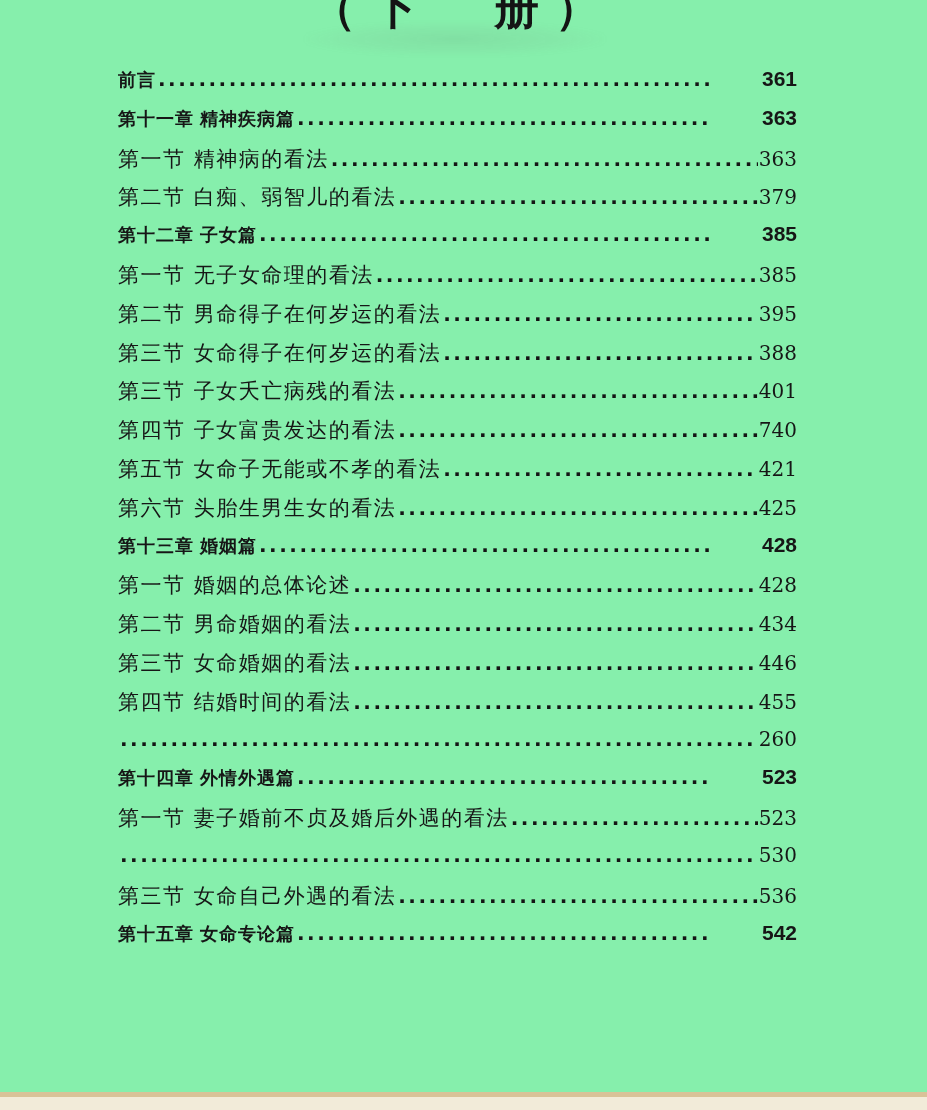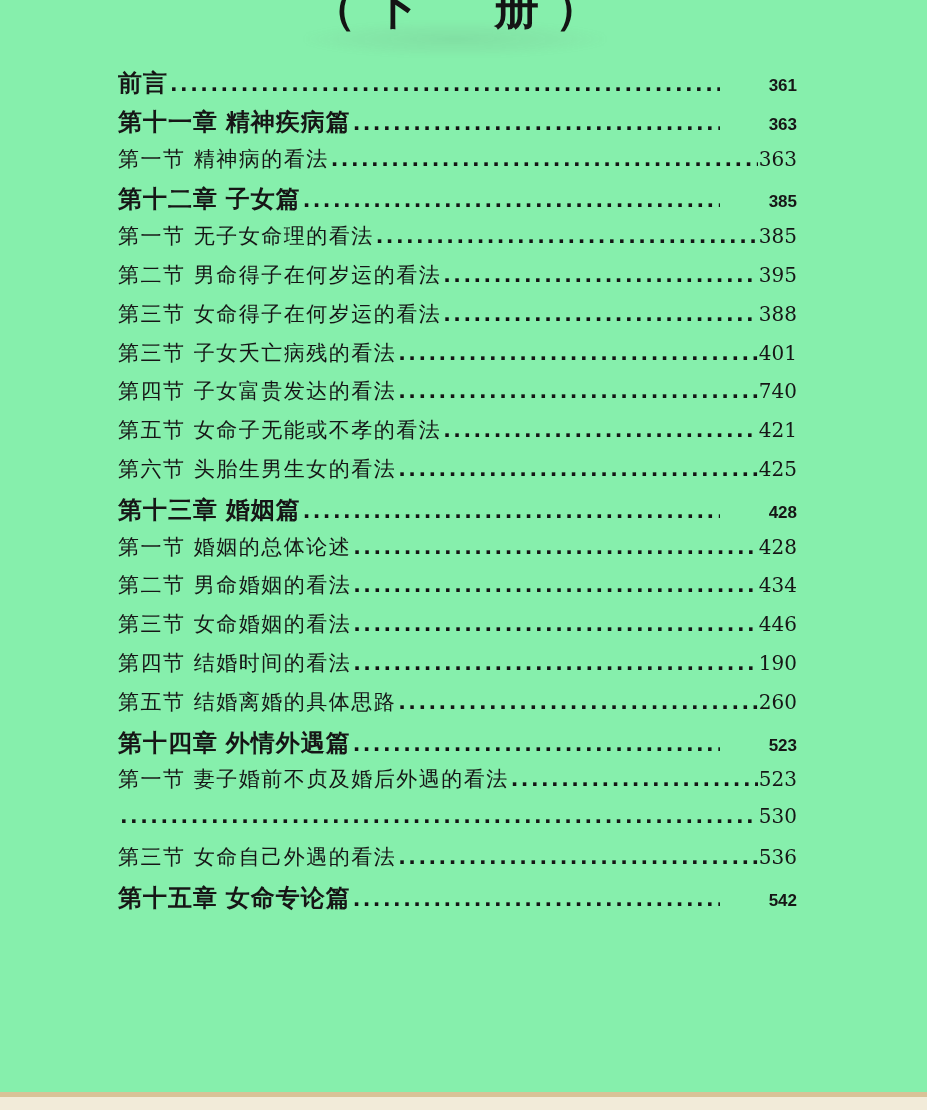--- a/index.html
+++ b/index.html
@@ -71,27 +71,27 @@
     content: "........................................................................................................................................";
     font-weight: 700;
   }
   .toc-row .p {
     white-space: nowrap;
     flex: 0 0 auto;
   }
   .toc-row.chapter .t {
     font-family: "Liberation Sans", sans-serif;
     font-weight: 700;
-    font-size: 24px;
+    font-size: 18px;
     letter-spacing: 1px;
   }
   .toc-row.chapter .p {
     font-family: "Liberation Sans", sans-serif;
     font-weight: 700;
-    font-size: 17px;
+    font-size: 21px;
     margin-left: 48px;
   }
   .toc-row.section .t {
     font-family: "DejaVu Serif", serif;
     font-weight: 400;
     font-size: 21px;
     letter-spacing: 1.5px;
   }
   .toc-row.section .p {
     font-family: "DejaVu Serif", serif;
@@ -129,20 +129,25 @@
     <div class="toc-row chapter">
       <span class="t">第十一章 精神疾病篇</span>
         <span class="leader"></span>
         <span class="p">363</span>
     </div>
     <div class="toc-row section">
       <span class="t">第一节 精神病的看法</span>
         <span class="leader"></span>
         <span class="p">363</span>
     </div>
+    <div class="toc-row section">
+      <span class="t">第二节 白痴、弱智儿的看法</span>
+        <span class="leader"></span>
+        <span class="p">379</span>
+    </div>
     <div class="toc-row chapter">
       <span class="t">第十二章 子女篇</span>
         <span class="leader"></span>
         <span class="p">385</span>
     </div>
     <div class="toc-row section">
       <span class="t">第一节 无子女命理的看法</span>
         <span class="leader"></span>
         <span class="p">385</span>
     </div>
@@ -192,24 +197,23 @@
         <span class="p">434</span>
     </div>
     <div class="toc-row section">
       <span class="t">第三节 女命婚姻的看法</span>
         <span class="leader"></span>
         <span class="p">446</span>
     </div>
     <div class="toc-row section">
       <span class="t">第四节 结婚时间的看法</span>
         <span class="leader"></span>
-        <span class="p">190</span>
-    </div>
-    <div class="toc-row section">
-      <span class="t">第五节 结婚离婚的具体思路</span>
+        <span class="p">455</span>
+    </div>
+    <div class="toc-row section">
         <span class="leader"></span>
         <span class="p">260</span>
     </div>
     <div class="toc-row chapter">
       <span class="t">第十四章 外情外遇篇</span>
         <span class="leader"></span>
         <span class="p">523</span>
     </div>
     <div class="toc-row section">
       <span class="t">第一节 妻子婚前不贞及婚后外遇的看法</span>

